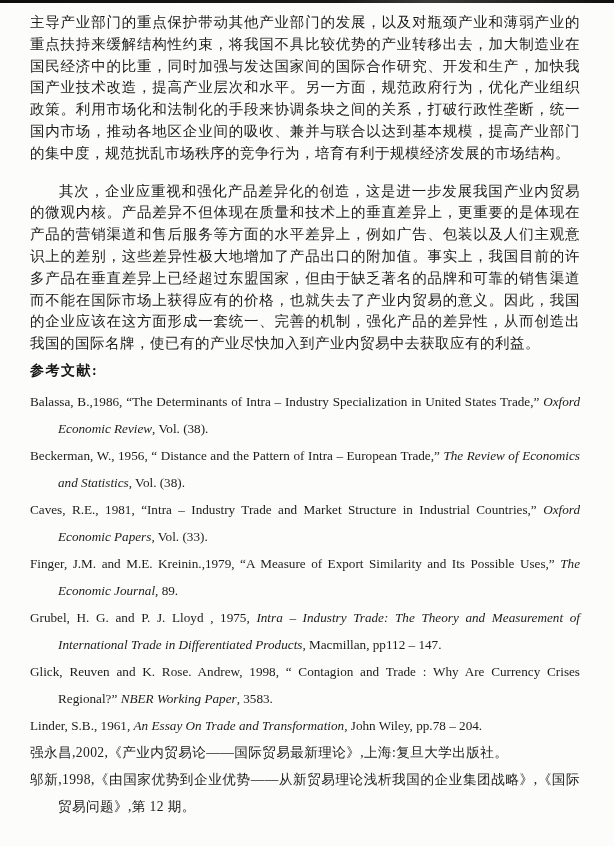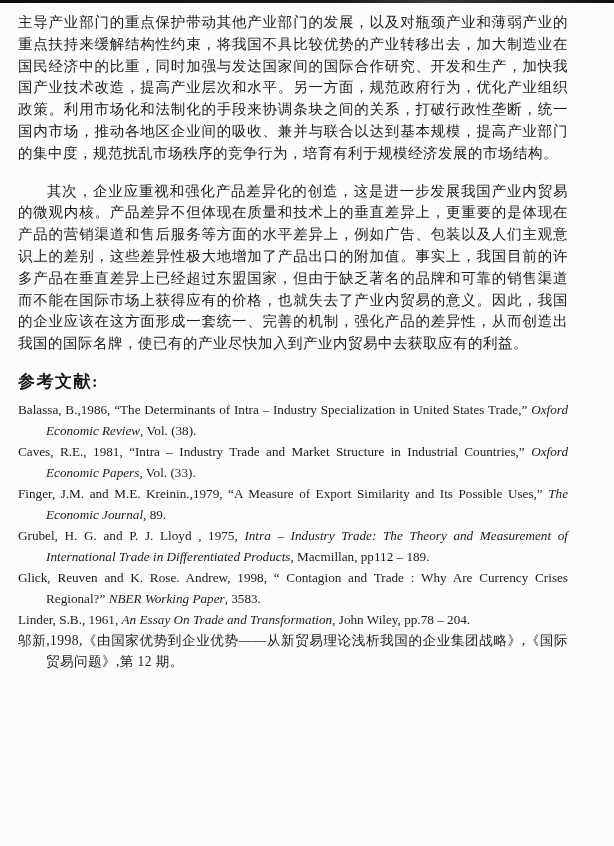--- a/index.html
+++ b/index.html
@@ -18,50 +18,50 @@
     position: absolute;
     top: 0;
     left: 0;
     width: 614px;
     height: 3px;
     background: linear-gradient(to right, #0e0e0e 0%, #1a1a1a 55%, #3a3a3a 70%, #101010 100%);
   }
   .content {
     position: absolute;
     top: 12px;
-    left: 18px;
+    left: 30px;
     width: 550px;
   }
   .para {
     margin: 0;
     font-family: "Liberation Serif", "DejaVu Serif", serif;
     font-size: 14.5px;
     line-height: 21.8px;
     letter-spacing: 0.5px;
     text-align: justify;
     color: #1c1c1c;
   }
   .para.indent {
     text-indent: 2em;
     margin-top: 16px;
   }
   .ref-heading {
-    margin: 16px 0 6px 0;
+    margin: 5px 0 6px 0;
     font-family: "Liberation Serif", "DejaVu Serif", serif;
-    font-size: 17px;
+    font-size: 14px;
     font-weight: bold;
     letter-spacing: 1.5px;
     line-height: 22px;
     color: #161616;
   }
   .ref {
     margin: 0;
     font-family: "Liberation Serif", "DejaVu Serif", serif;
     font-size: 13.2px;
-    line-height: 21px;
+    line-height: 27px;
     text-align: justify;
     padding-left: 28px;
     text-indent: -28px;
     color: #1c1c1c;
   }
   .ref .it {
     font-style: italic;
   }
   .ref.zh {
     font-size: 13.6px;
@@ -74,20 +74,22 @@
 <div class="top-bar"></div>
 
 <div class="content">
   <div id="paragraphs">
       <p class="para">主导产业部门的重点保护带动其他产业部门的发展，以及对瓶颈产业和薄弱产业的重点扶持来缓解结构性约束，将我国不具比较优势的产业转移出去，加大制造业在国民经济中的比重，同时加强与发达国家间的国际合作研究、开发和生产，加快我国产业技术改造，提高产业层次和水平。另一方面，规范政府行为，优化产业组织政策。利用市场化和法制化的手段来协调条块之间的关系，打破行政性垄断，统一国内市场，推动各地区企业间的吸收、兼并与联合以达到基本规模，提高产业部门的集中度，规范扰乱市场秩序的竞争行为，培育有利于规模经济发展的市场结构。</p>
       <p class="para indent">其次，企业应重视和强化产品差异化的创造，这是进一步发展我国产业内贸易的微观内核。产品差异不但体现在质量和技术上的垂直差异上，更重要的是体现在产品的营销渠道和售后服务等方面的水平差异上，例如广告、包装以及人们主观意识上的差别，这些差异性极大地增加了产品出口的附加值。事实上，我国目前的许多产品在垂直差异上已经超过东盟国家，但由于缺乏著名的品牌和可靠的销售渠道而不能在国际市场上获得应有的价格，也就失去了产业内贸易的意义。因此，我国的企业应该在这方面形成一套统一、完善的机制，强化产品的差异性，从而创造出我国的国际名牌，使已有的产业尽快加入到产业内贸易中去获取应有的利益。</p>
     </div>
   <div class="ref-heading">参考文献:</div>
   <div id="references">
       <p class="ref"><span>Balassa, B.,1986, “The Determinants of Intra – Industry Specialization in United States Trade,” </span><span class="it">Oxford Economic Review</span><span>, Vol. (38).</span></p>
+      <p class="ref"><span>Beckerman, W., 1956, “ Distance and the Pattern of Intra – European Trade,” </span><span class="it">The Review of Economics and Statistics</span><span>, Vol. (38).</span></p>
       <p class="ref"><span>Caves, R.E., 1981, “Intra – Industry Trade and Market Structure in Industrial Countries,” </span><span class="it">Oxford Economic Papers</span><span>, Vol. (33).</span></p>
       <p class="ref"><span>Finger, J.M. and M.E. Kreinin.,1979, “A Measure of Export Similarity and Its Possible Uses,” </span><span class="it">The Economic Journal</span><span>, 89.</span></p>
-      <p class="ref"><span>Grubel, H. G. and P. J. Lloyd , 1975, </span><span class="it">Intra – Industry Trade: The Theory and Measurement of International Trade in Differentiated Products</span><span>, Macmillan, pp112 – 189.</span></p>
+      <p class="ref"><span>Grubel, H. G. and P. J. Lloyd , 1975, </span><span class="it">Intra – Industry Trade: The Theory and Measurement of International Trade in Differentiated Products</span><span>, Macmillan, pp112 – 147.</span></p>
       <p class="ref"><span>Glick, Reuven and K. Rose. Andrew, 1998, “ Contagion and Trade : Why Are Currency Crises Regional?” </span><span class="it">NBER Working Paper</span><span>, 3583.</span></p>
       <p class="ref"><span>Linder, S.B., 1961, </span><span class="it">An Essay On Trade and Transformation</span><span>, John Wiley, pp.78 – 204.</span></p>
+      <p class="ref zh"><span>强永昌,2002,《产业内贸易论——国际贸易最新理论》,上海:复旦大学出版社。</span></p>
       <p class="ref zh"><span>邬新,1998,《由国家优势到企业优势——从新贸易理论浅析我国的企业集团战略》,《国际贸易问题》,第 12 期。</span></p>
     </div>
 </div>
 
 </body></html>

